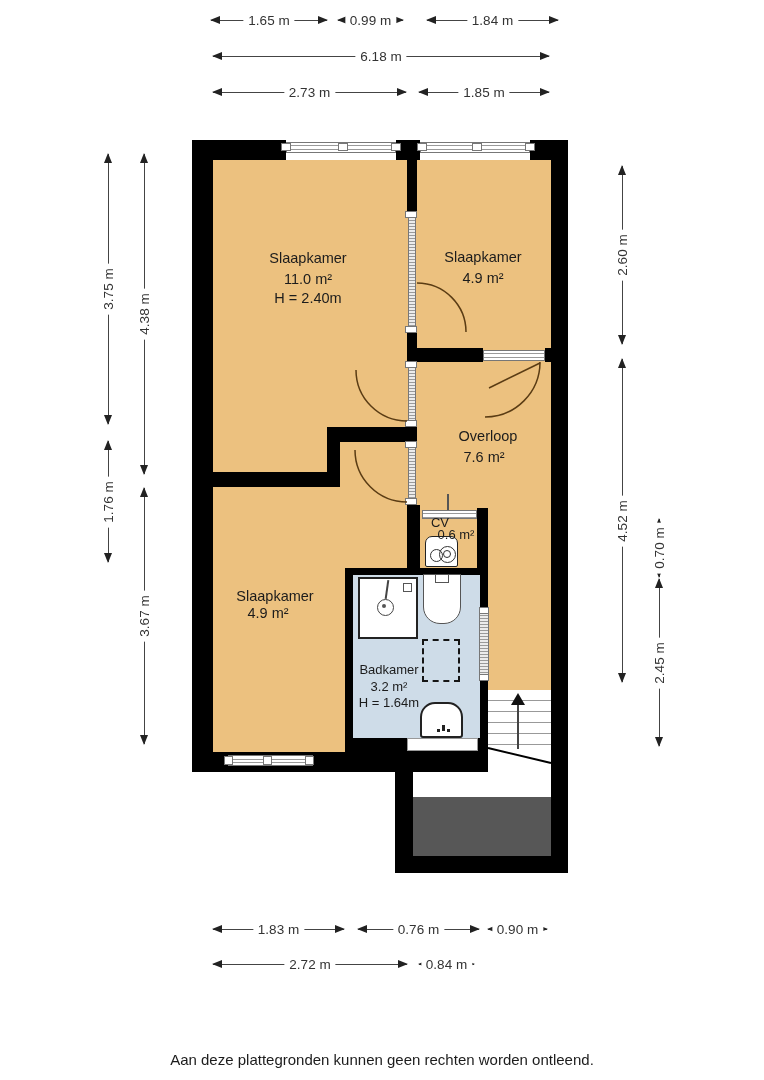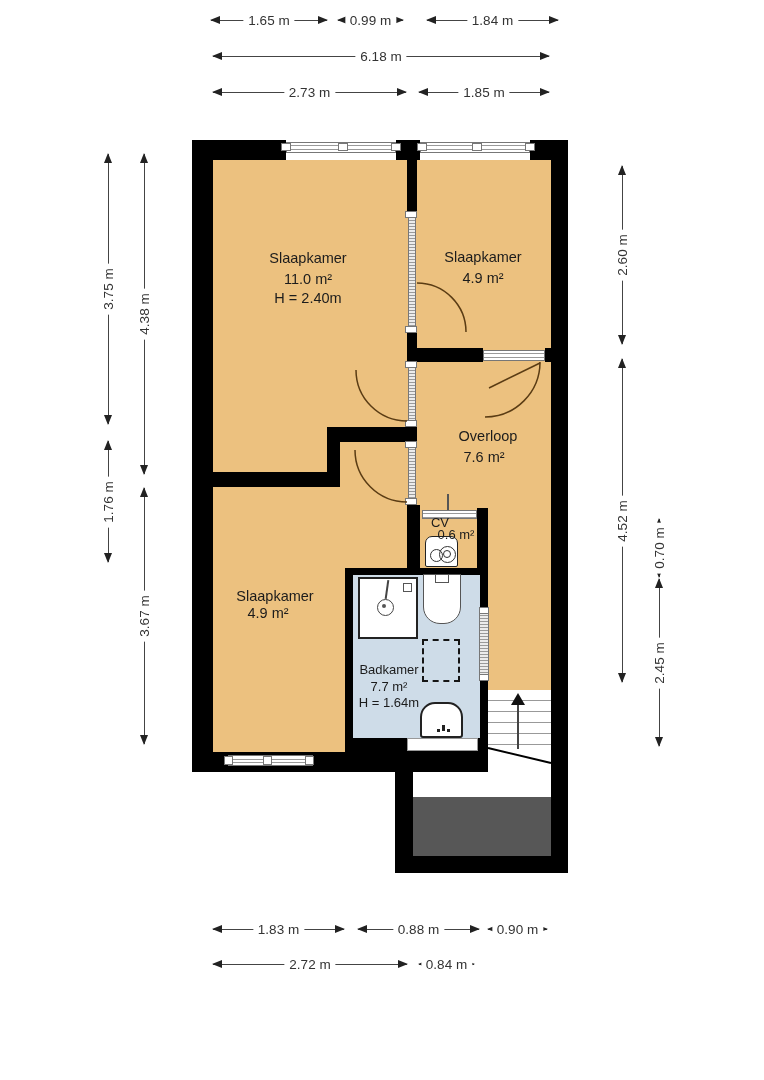--- a/index.html
+++ b/index.html
@@ -164,21 +164,21 @@
   <div class="dim h" style="left:212px;top:921px;width:133px">
     <span class="dline"></span>
       <i class="ah l"></i>
       <i class="ah r"></i>
     <span class="dlabel">1.83 m</span>
     </div>
   <div class="dim h" style="left:357px;top:921px;width:123px">
     <span class="dline"></span>
       <i class="ah l"></i>
       <i class="ah r"></i>
-    <span class="dlabel">0.88 m</span>
+    <span class="dlabel">0.76 m</span>
     </div>
   <div class="dim h" style="left:487px;top:921px;width:61px">
     <span class="dline"></span>
       <i class="ah l"></i>
       <i class="ah r"></i>
     <span class="dlabel">0.90 m</span>
     </div>
   <div class="dim h" style="left:212px;top:956px;width:196px">
     <span class="dline"></span>
       <i class="ah l"></i>
@@ -294,17 +294,18 @@
   <div class="rlabel" style="left:488px;top:436px">Overloop</div>
   <div class="rlabel" style="left:484px;top:457px">7.6 m²</div>
 
   <div class="rlabel small" style="left:440px;top:522px">CV</div>
   <div class="rlabel small" style="left:456px;top:534px">0.6 m²</div>
 
   <div class="rlabel" style="left:275px;top:596px">Slaapkamer</div>
   <div class="rlabel" style="left:268px;top:613px">4.9 m²</div>
 
   <div class="rlabel small" style="left:389px;top:669px">Badkamer</div>
-  <div class="rlabel small" style="left:389px;top:686px">7.7 m²</div>
+  <div class="rlabel small" style="left:389px;top:686px">3.2 m²</div>
   <div class="rlabel small" style="left:389px;top:702px">H = 1.64m</div>
 
+  <div class="footer" style="top:1051px">Aan deze plattegronden kunnen geen rechten worden ontleend.</div>
 
 </div>
 
 </body></html>

